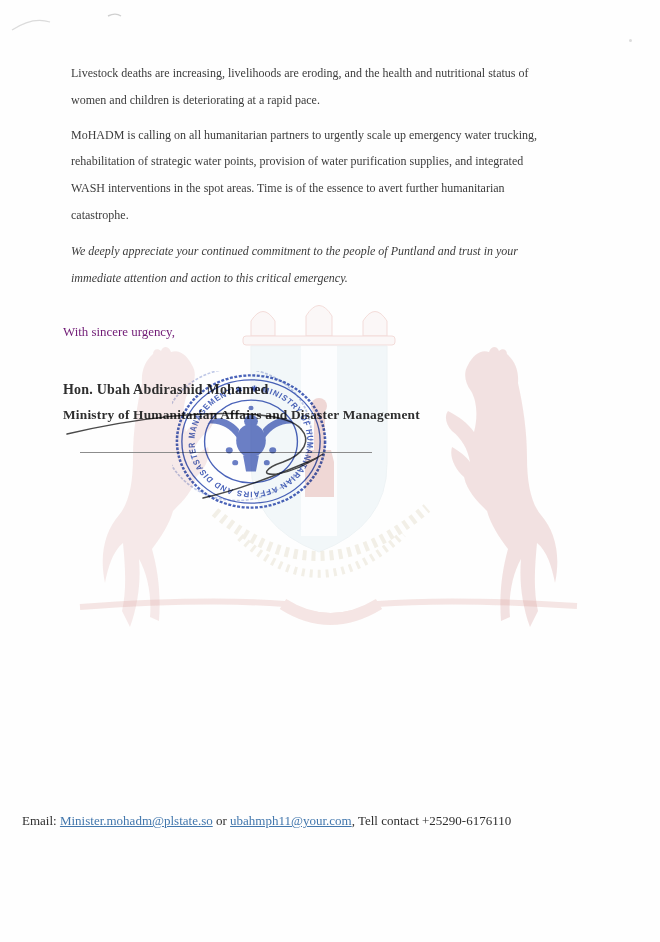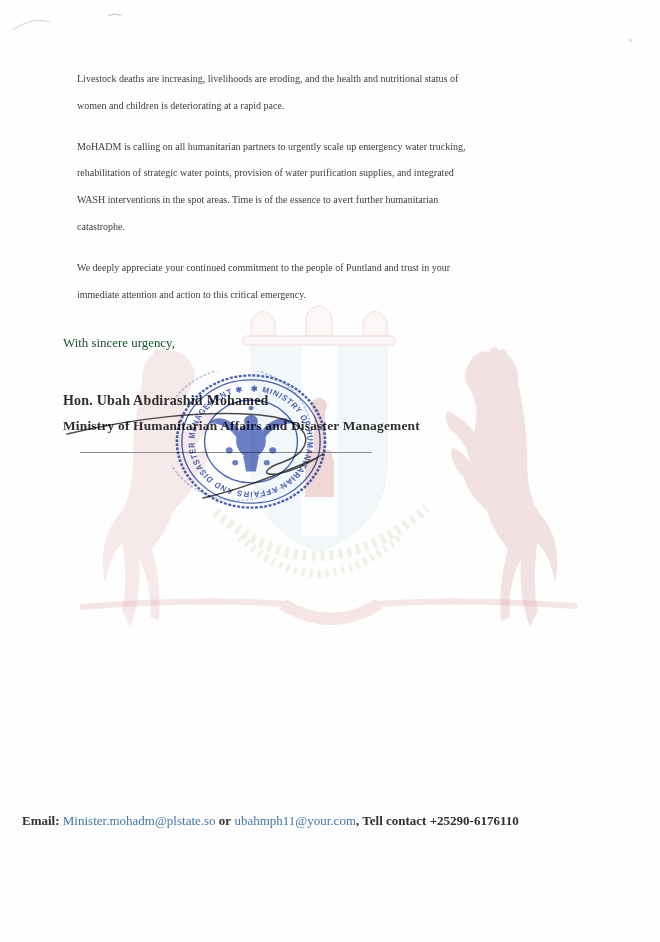--- a/index.html
+++ b/index.html
@@ -1,34 +1,34 @@
 <!DOCTYPE html>
 <html><head>
 <meta charset="utf-8">
 <style>
   html,body{margin:0;padding:0;background:#ffffff;}
   .page{
     position:relative;width:660px;height:942px;background:#fefefe;overflow:hidden;
     font-family:"Liberation Serif", serif;color:#3a3a3a;
   }
   .content{position:absolute;left:63px;top:52px;width:565px;z-index:2;}
-  p.body{font-size:10px;line-height:26.8px;margin:14px;white-space:pre-line;color:#3c3c3c;}
-  p.body.gap{margin-top:9px;}
-  .closing{margin-top:22px;font-size:12.9px;line-height:26.8px;color:#14532d;}
+  p.body{font-size:12px;line-height:26.8px;margin:8px;white-space:pre-line;color:#3c3c3c;}
+  p.body.gap{margin-top:9px;font-style:italic;}
+  .closing{margin-top:28px;font-size:12.9px;line-height:26.8px;color:#701a75;}
   .sig-name{margin-top:36px;font-size:14px;font-weight:bold;color:#2e2e2e;letter-spacing:.2px;}
   .sig-title{margin-top:9px;font-size:13.4px;font-weight:bold;color:#2e2e2e;letter-spacing:.2px;position:relative;z-index:2;}
   .watermark{position:absolute;left:55px;top:282px;width:550px;height:350px;z-index:1;opacity:.55;}
   .signature-svg{position:absolute;left:55px;top:402px;width:330px;height:115px;z-index:4;mix-blend-mode:multiply;}
   .signature-rule{position:absolute;left:80px;top:452px;width:292px;height:1px;background:#8c8c8c;z-index:3;}
   .stamp{position:absolute;left:172px;top:371px;width:158px;height:141px;z-index:5;mix-blend-mode:multiply;opacity:.92;}
   .scan-artifact{position:absolute;left:8px;top:8px;width:120px;height:30px;z-index:1;}
   .scan-dot{position:absolute;left:629px;top:39px;width:3px;height:3px;border-radius:50%;background:#dcdcdc;z-index:1;}
   .footer{position:absolute;left:22px;top:813px;font-size:13px;color:#2f2f2f;z-index:2;white-space:nowrap;}
-  .footer a{color:#4277ad;cursor:pointer;}
-  .footer .plain{color:#2f2f2f;font-weight:bold;}
+  .footer a{color:#4277ad;text-decoration:underline;cursor:pointer;}
+  .footer .plain{color:#2f2f2f;}
 </style>
 </head>
 <body>
 
 <div class="page">
 
   <svg class="scan-artifact" viewBox="0 0 120 30">
     <path d="M 4 22 C 16 14 30 10 42 14" stroke="#cccccc" stroke-width="1.2" fill="none" opacity=".7"></path>
     <path d="M 100 8 c 6 -3 10 -2 13 0" stroke="#c4c4c4" stroke-width="1.4" fill="none" opacity=".8"></path>
   </svg>

